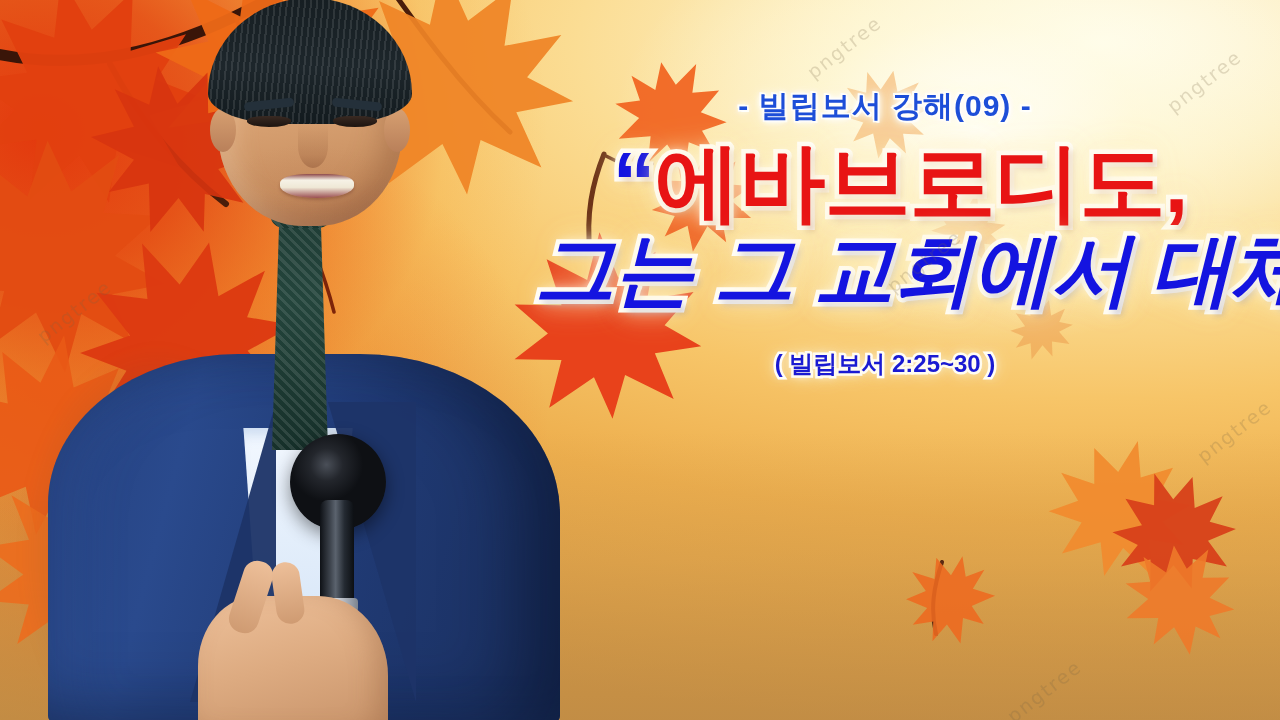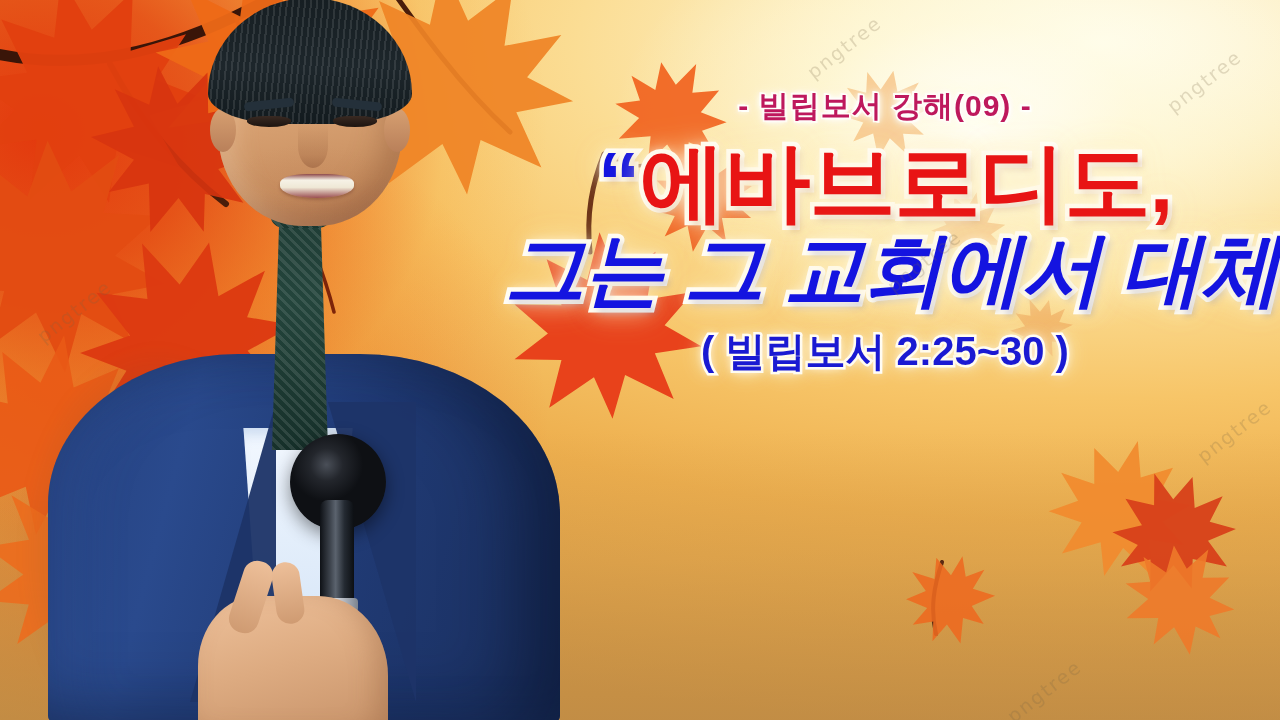--- a/index.html
+++ b/index.html
@@ -187,34 +187,35 @@
     position:absolute;
     left:505px;top:86px;width:760px;
     text-align:center;
     user-select:none;
   }
 
   .eyebrow{
     font-size:30px;
     font-weight:bold;
     letter-spacing:1px;
-    color:#be185d;
+    color:#1d4ed8;
     text-shadow:
       0 0 6px #ffffff, 0 0 6px #ffffff, 0 0 10px #ffffff,
       0 0 14px #fffbe8, 0 0 20px #fff6cf,
       2px 2px 0 rgba(255,255,255,.9), -2px -2px 0 rgba(255,255,255,.9);
     -webkit-text-stroke:3px #ffffff;
     paint-order:stroke fill;
     margin-bottom:12px;
   }
 
   .headline{
     font-weight:bold;
     line-height:1.02;
     letter-spacing:-1px;
+    margin-left:30px;
   }
   .hl-line{
     display:block;
     white-space:nowrap;
   }
   .hl-1{
     font-size:86px;
     color:#e81414;
     -webkit-text-stroke:9px #ffffff;
     paint-order:stroke fill;
@@ -229,22 +230,22 @@
     text-shadow:0 0 12px #ffffff, 0 0 22px #fff2c8, 0 0 34px rgba(255,236,170,.85), 4px 5px 6px rgba(30,30,120,.30);
   }
   .hl-2{margin-bottom:4px;font-style:italic;}
   .quote-open,.quote-close{
     color:#1414e0;
     -webkit-text-stroke:9px #ffffff;
     paint-order:stroke fill;
   }
 
   .ref{
-    margin-top:14px;
-    font-size:40px;
+    margin-top:38px;
+    font-size:24px;
     font-weight:bold;
     color:#1a1ad2;
     letter-spacing:0px;
     -webkit-text-stroke:5px #ffffff;
     paint-order:stroke fill;
     text-shadow:0 0 8px #ffffff, 0 0 16px #fff4d2, 0 0 24px rgba(255,240,190,.8);
   }
 
   
   .wm{

